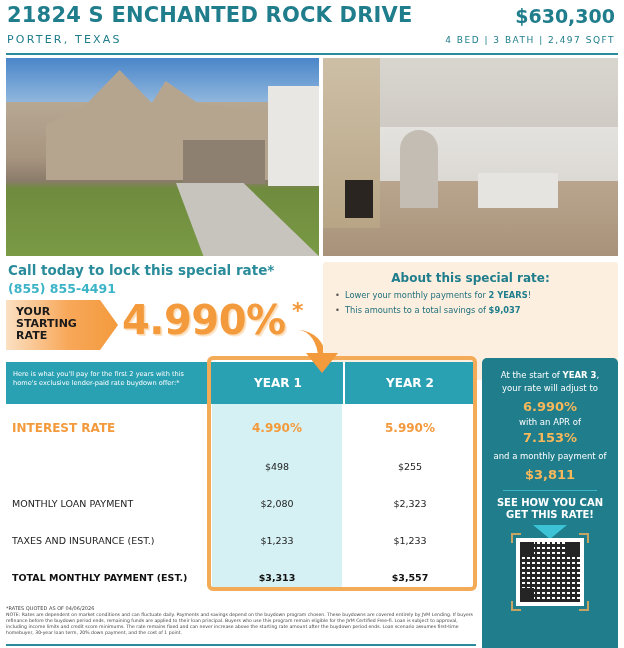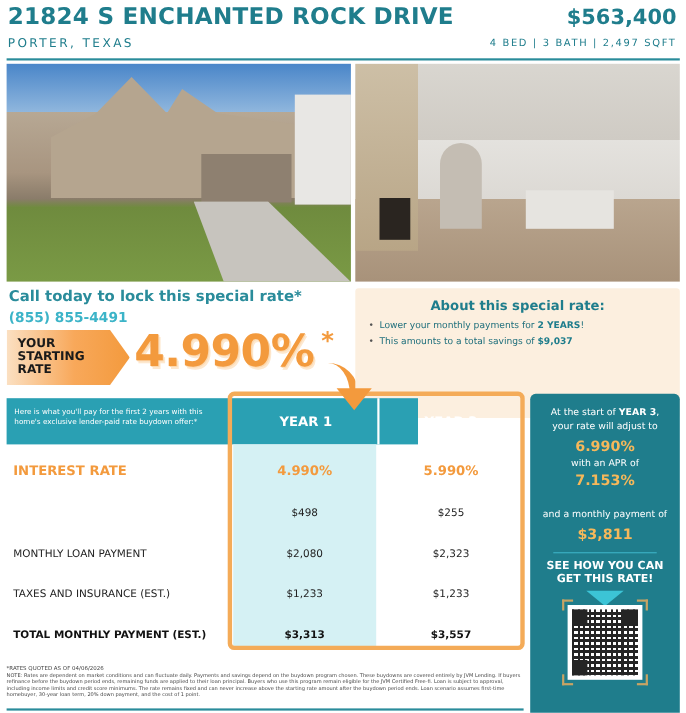--- a/index.html
+++ b/index.html
@@ -40,21 +40,21 @@
   .arrow-head { position: absolute; left: 306px; top: 353px; width: 0; height: 0; border-left: 16px solid transparent; border-right: 16px solid transparent; border-top: 20px solid #f39a3d; }
 
   .about { position: absolute; left: 323px; top: 262px; width: 295px; height: 118px; background: #fcefdf; border-radius: 3px; }
   .about h3 { text-align: center; font-size: 12px; color: #1f7d8c; margin-top: 9px; }
   .about ul { list-style: none; margin: 5px 0 0 12px; }
   .about li { font-size: 8.3px; color: #1f6f7c; margin-bottom: 4px; padding-left: 10px; position: relative; line-height: 11px; }
   .about li::before { content: "•"; position: absolute; left: 0; top: 0; color: #555; }
   .about b { color: #1f7d8c; }
 
   .table-wrap { position: absolute; left: 6px; top: 362px; width: 470px; }
-  .thead { position: absolute; left: 0; top: 0; width: 374px; height: 42px; background: #2aa0b3; }
+  .thead { position: absolute; left: 0; top: 0; width: 470px; height: 42px; background: #2aa0b3; }
   .thead-note { position: absolute; left: 7px; top: 8px; width: 195px; font-size: 6.6px; line-height: 9px; color: #ffffff; }
   .th { position: absolute; top: 14px; font-size: 12px; font-weight: bold; color: #ffffff; text-align: center; width: 130px; }
   .th-y1 { left: 207px; }
   .th-y2 { left: 339px; }
   .col-divider { position: absolute; left: 337px; top: 0; width: 2px; height: 42px; background: #ffffff; }
   .y1-highlight { position: absolute; left: 206px; top: 42px; width: 130px; height: 184px; background: #d5f1f4; }
   .y1-border { position: absolute; left: 201px; top: -6px; width: 270px; height: 235px; border: 4px solid #f4ab58; border-radius: 6px; pointer-events: none; }
 
   .row { position: absolute; left: 0; width: 470px; height: 36px; }
   .row .lbl { position: absolute; left: 6px; top: 11px; font-size: 9.5px; color: #222; }
@@ -89,21 +89,21 @@
 
   .foot { position: absolute; left: 6px; top: 605px; width: 470px; font-size: 4.6px; line-height: 6px; color: #444; }
   .foot .asof { font-size: 5px; margin-bottom: 1px; }
   .foot-rule { position: absolute; left: 6px; top: 644px; width: 470px; height: 2px; background: #2a8c9b; }
 </style>
 </head>
 <body>
 
 <div>
   <div class="title">21824 S ENCHANTED ROCK DRIVE</div>
-  <div class="price">$563,400</div>
+  <div class="price">$630,300</div>
   <div class="city">PORTER, TEXAS</div>
   <div class="specs">4 BED | 3 BATH | 2,497 SQFT</div>
   <div class="rule"></div>
 </div>
 
 <div class="photo photo-exterior">
   <div class="ext-house"></div>
   <div class="ext-garage"></div>
   <div class="ext-drive"></div>
   <div class="ext-house2"></div>
@@ -174,21 +174,21 @@
   <div class="y1-border"></div>
 </div>
 <div class="arrow-head"></div>
 
 <div class="side">
   <div class="t" style="margin-top:11px"><span>At the start of </span><b>YEAR 3</b><span>,</span></div>
   <div class="t">your rate will adjust to</div>
   <div class="g" style="margin-top:3px">6.990%</div>
   <div class="t">with an APR of</div>
   <div class="g">7.153%</div>
-  <div class="t" style="margin-top:15px">and a monthly payment of</div>
+  <div class="t" style="margin-top:3px">and a monthly payment of</div>
   <div class="g" style="margin-top:3px">$3,811</div>
   <div class="side-sep"></div>
   <div class="see">
     <div>SEE HOW YOU CAN</div>
     <div>GET THIS RATE!</div>
   </div>
   <div class="qr-arrow"></div>
   <div class="qr-frame">
     <div class="qr-corner tl"></div>
     <div class="qr-corner tr"></div>

